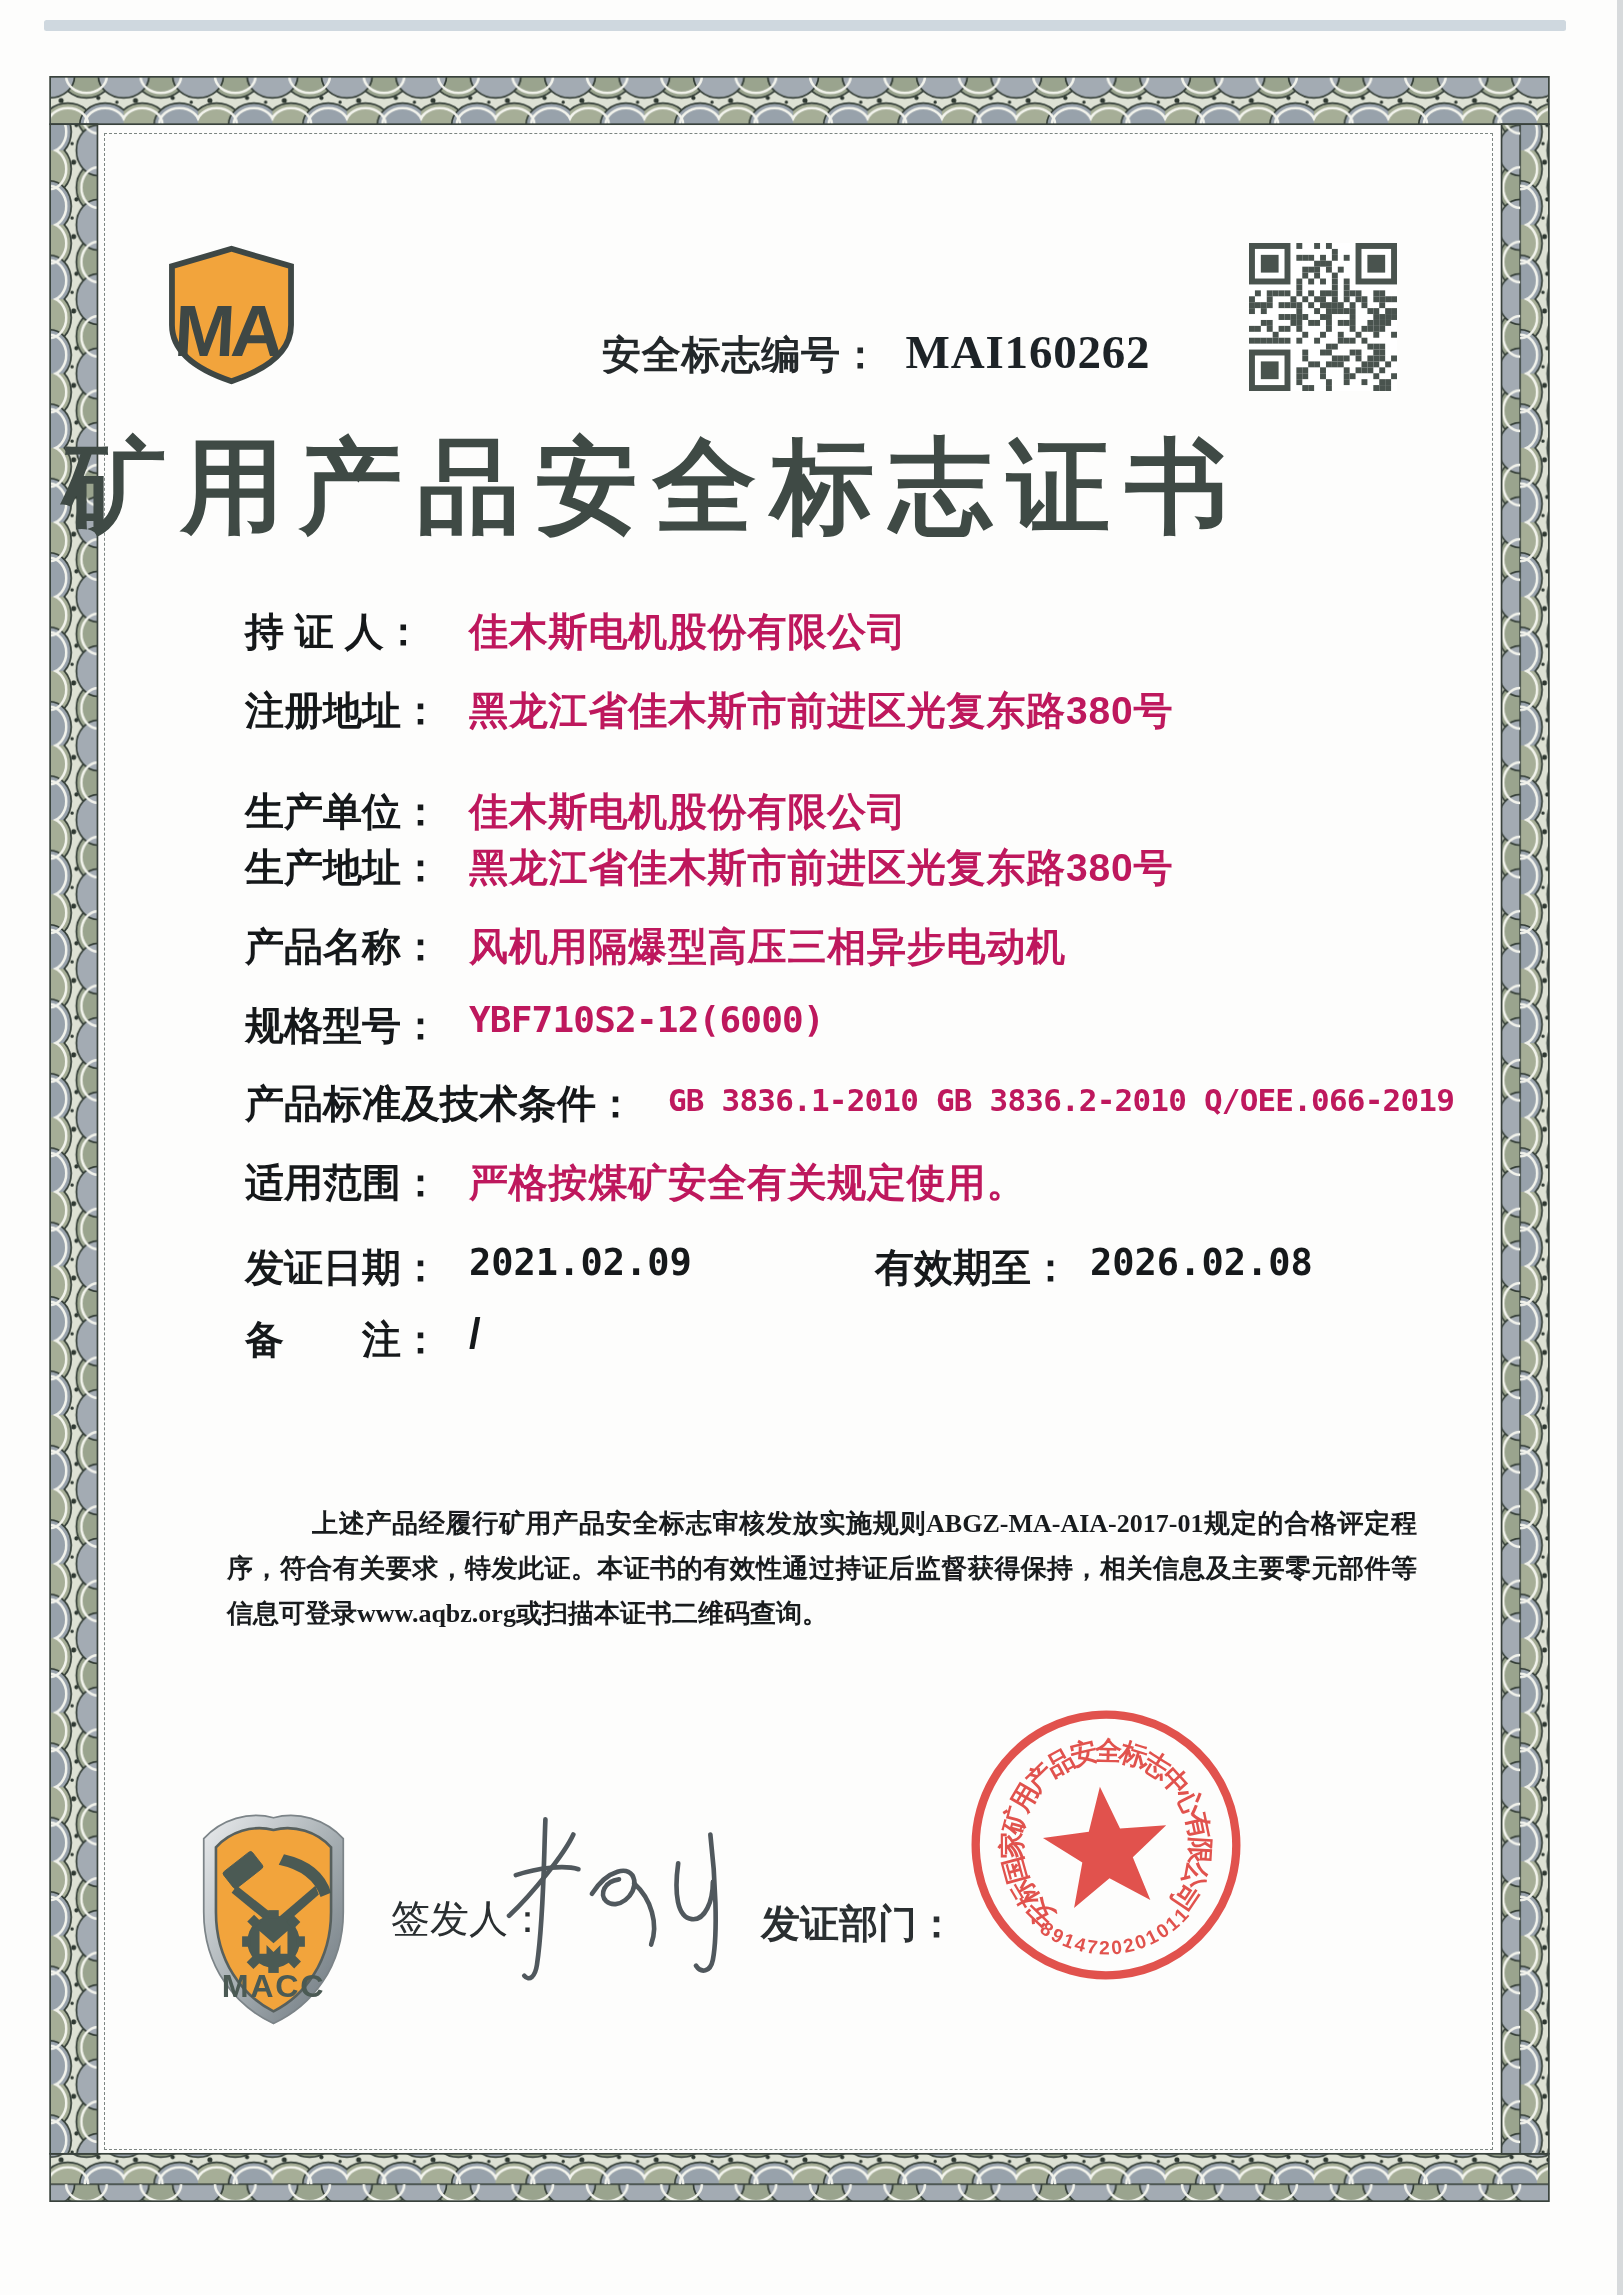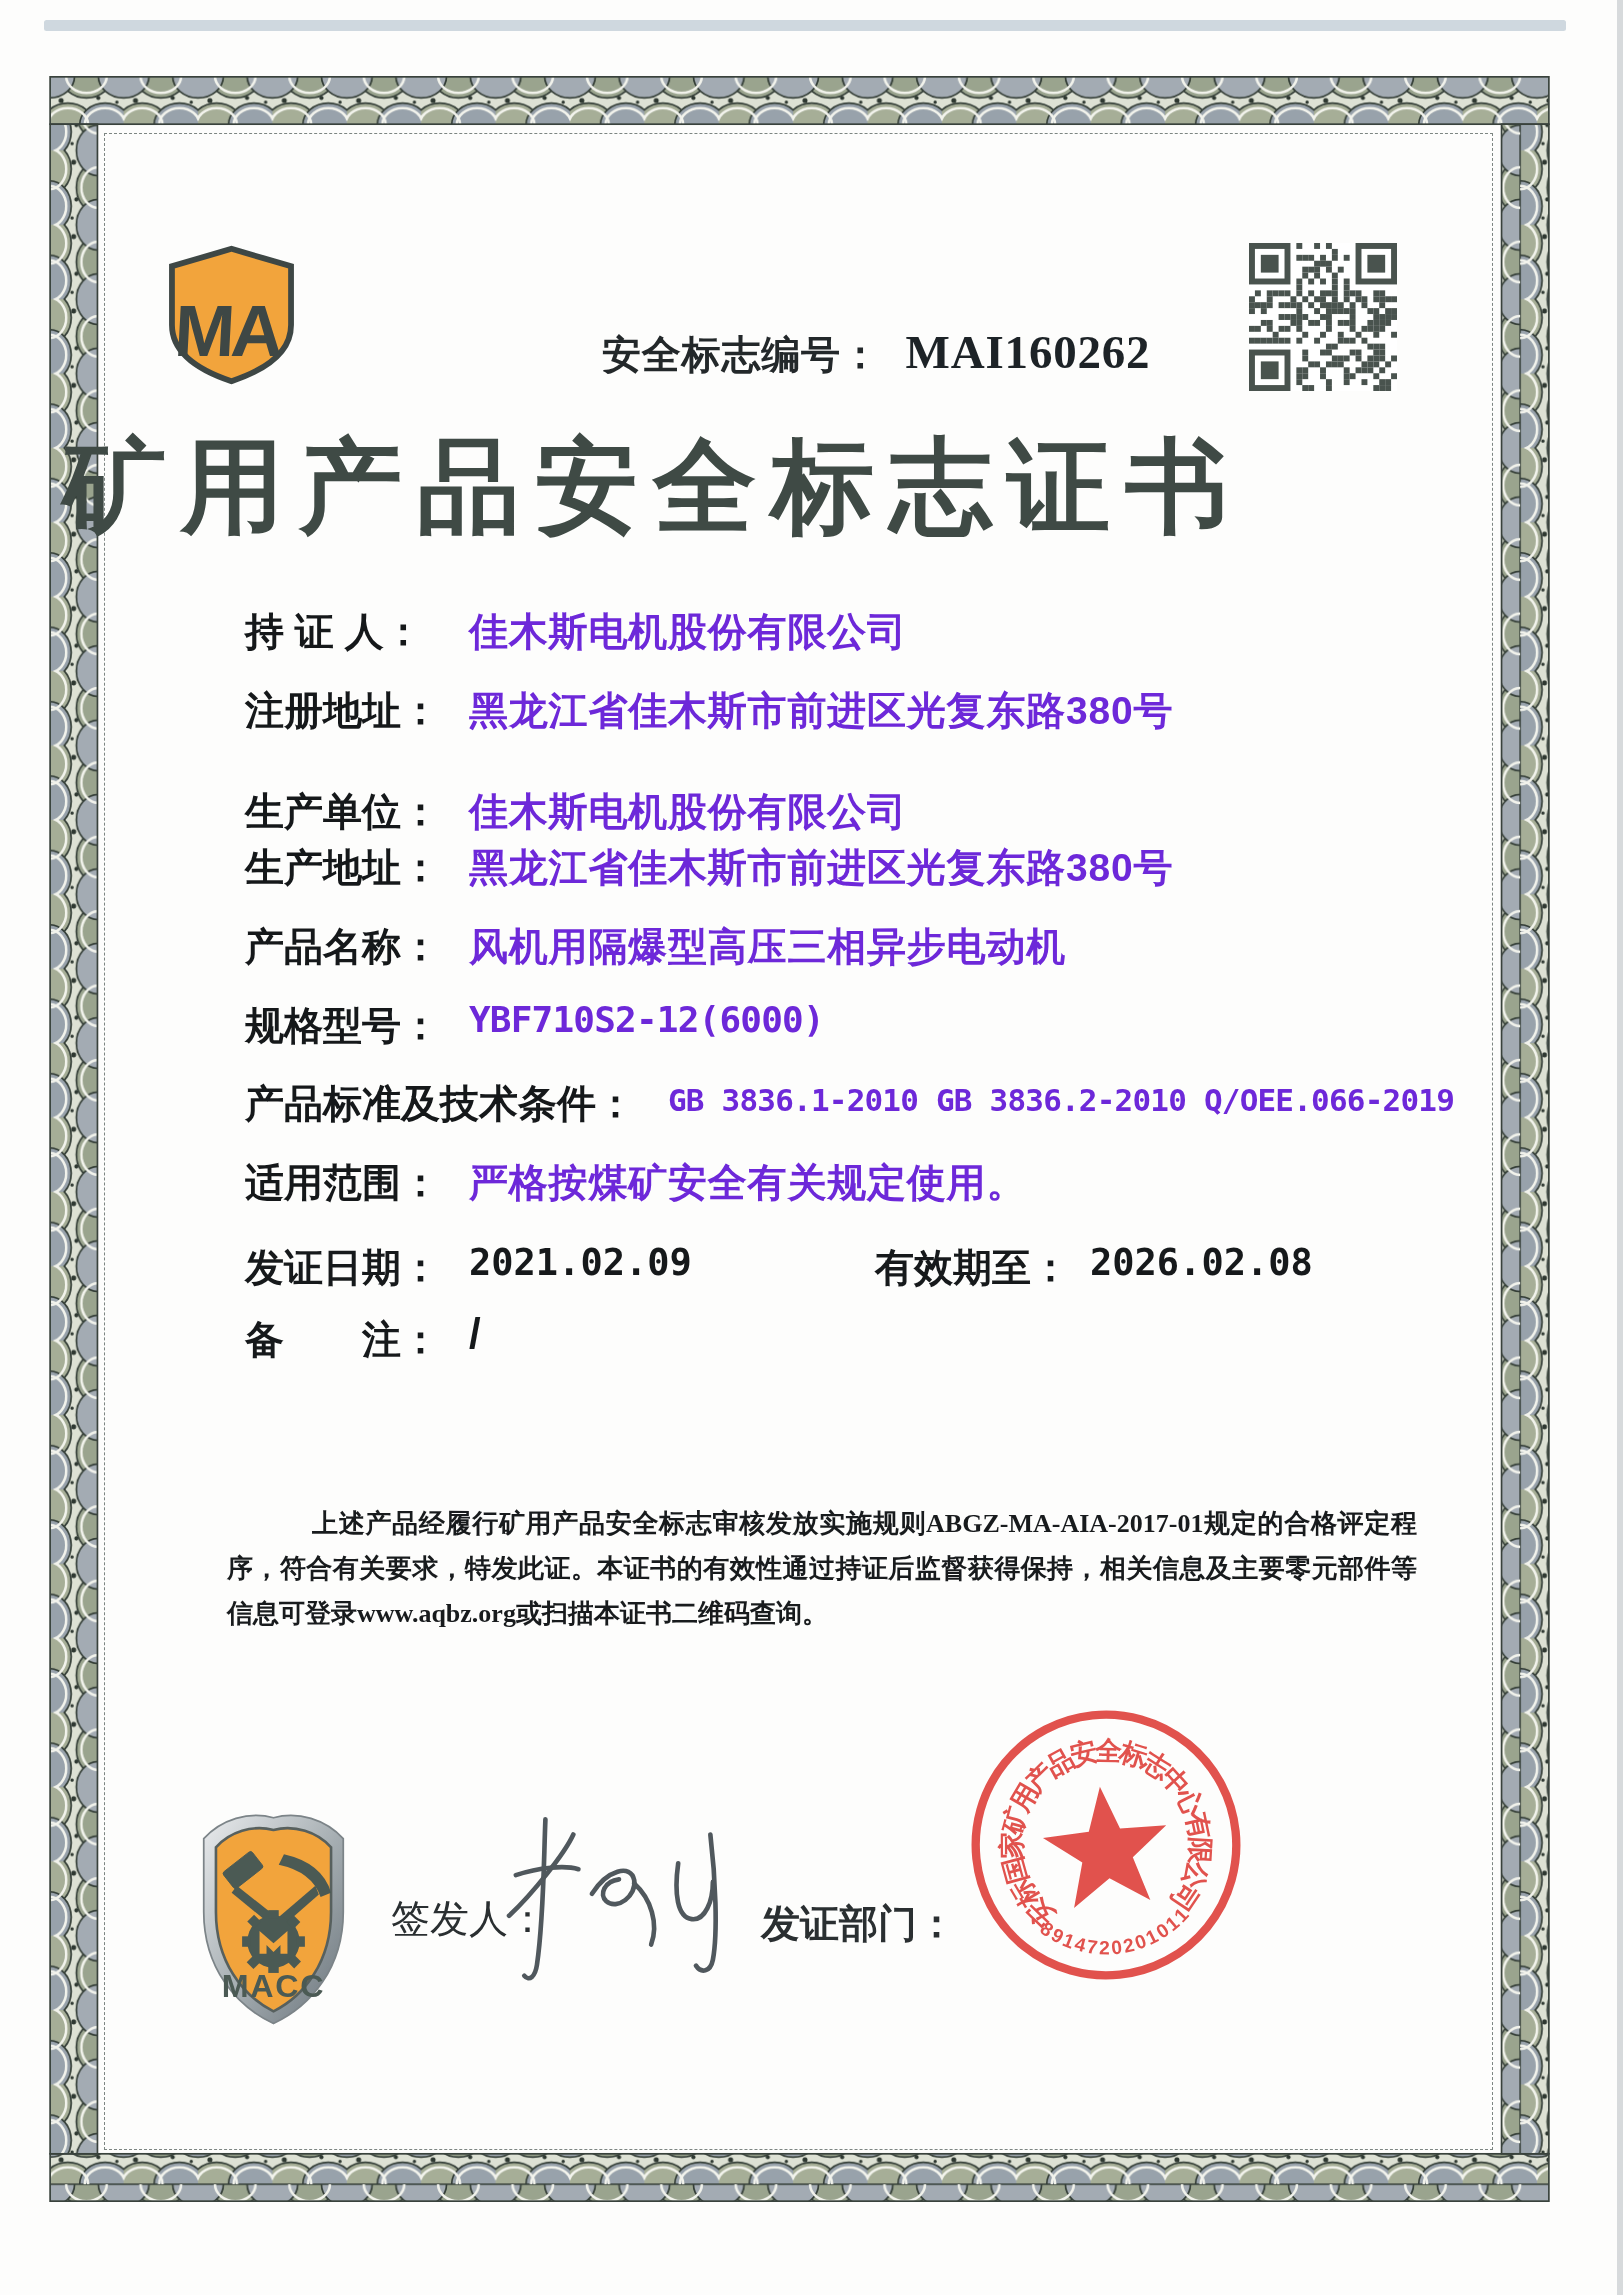--- a/index.html
+++ b/index.html
@@ -19,21 +19,21 @@
   .mark-label{font-size:39px;font-weight:700;color:#23282a;letter-spacing:0.8px;}
   .mark-number{font-family:"Liberation Serif",serif;font-size:47px;font-weight:700;color:#1d2327;letter-spacing:0.8px;}
 
   .cert-title{left:0;top:419px;width:1306px;text-align:center;
       font-family:"Liberation Serif","DejaVu Serif",serif;
       font-size:103px;font-weight:700;color:#3f4a45;letter-spacing:15px;white-space:nowrap;}
 
   
   .field-row{position:absolute;left:245px;width:1234px;height:52px;white-space:nowrap;}
   .f-label{position:absolute;left:0;top:0;font-size:39px;font-weight:700;color:#15181a;}
-  .f-value{position:absolute;left:224px;top:0;font-size:39px;font-weight:700;color:#6d28d9;letter-spacing:0.8px;text-align:center;}
+  .f-value{position:absolute;left:224px;top:0;font-size:39px;font-weight:700;color:#be185d;letter-spacing:0.8px;text-align:center;}
   .f-value.mono{font-family:"DejaVu Sans Mono",monospace;font-size:36px;letter-spacing:-0.8px;}
   .field-row.wide .f-value{left:423px;font-size:31px;top:5px;letter-spacing:-0.8px;}
 
   .dates-row{left:245px;top:1234px;width:1234px;height:52px;white-space:nowrap;margin-top:7px;}
   .dates-row span{position:absolute;top:0;font-weight:700;}
   .d-label1{left:0;font-size:39px;}
   .d-value1{left:224px;font-size:37px;font-family:"DejaVu Sans Mono",monospace;}
   .d-label2{left:630px;font-size:39px;}
   .d-value2{left:845px;font-size:37px;font-family:"DejaVu Sans Mono",monospace;}
 

